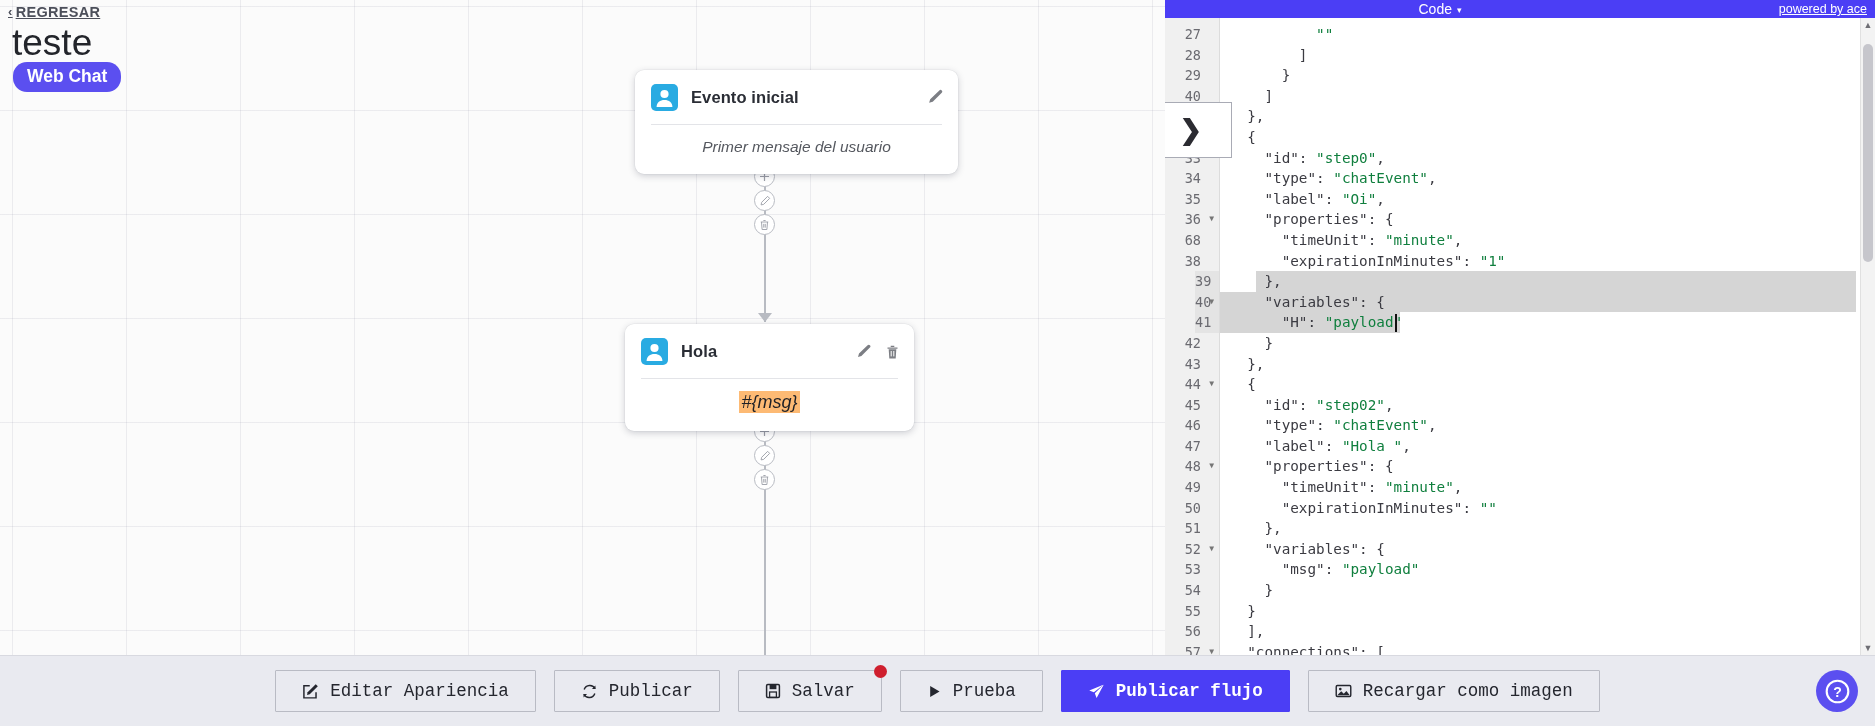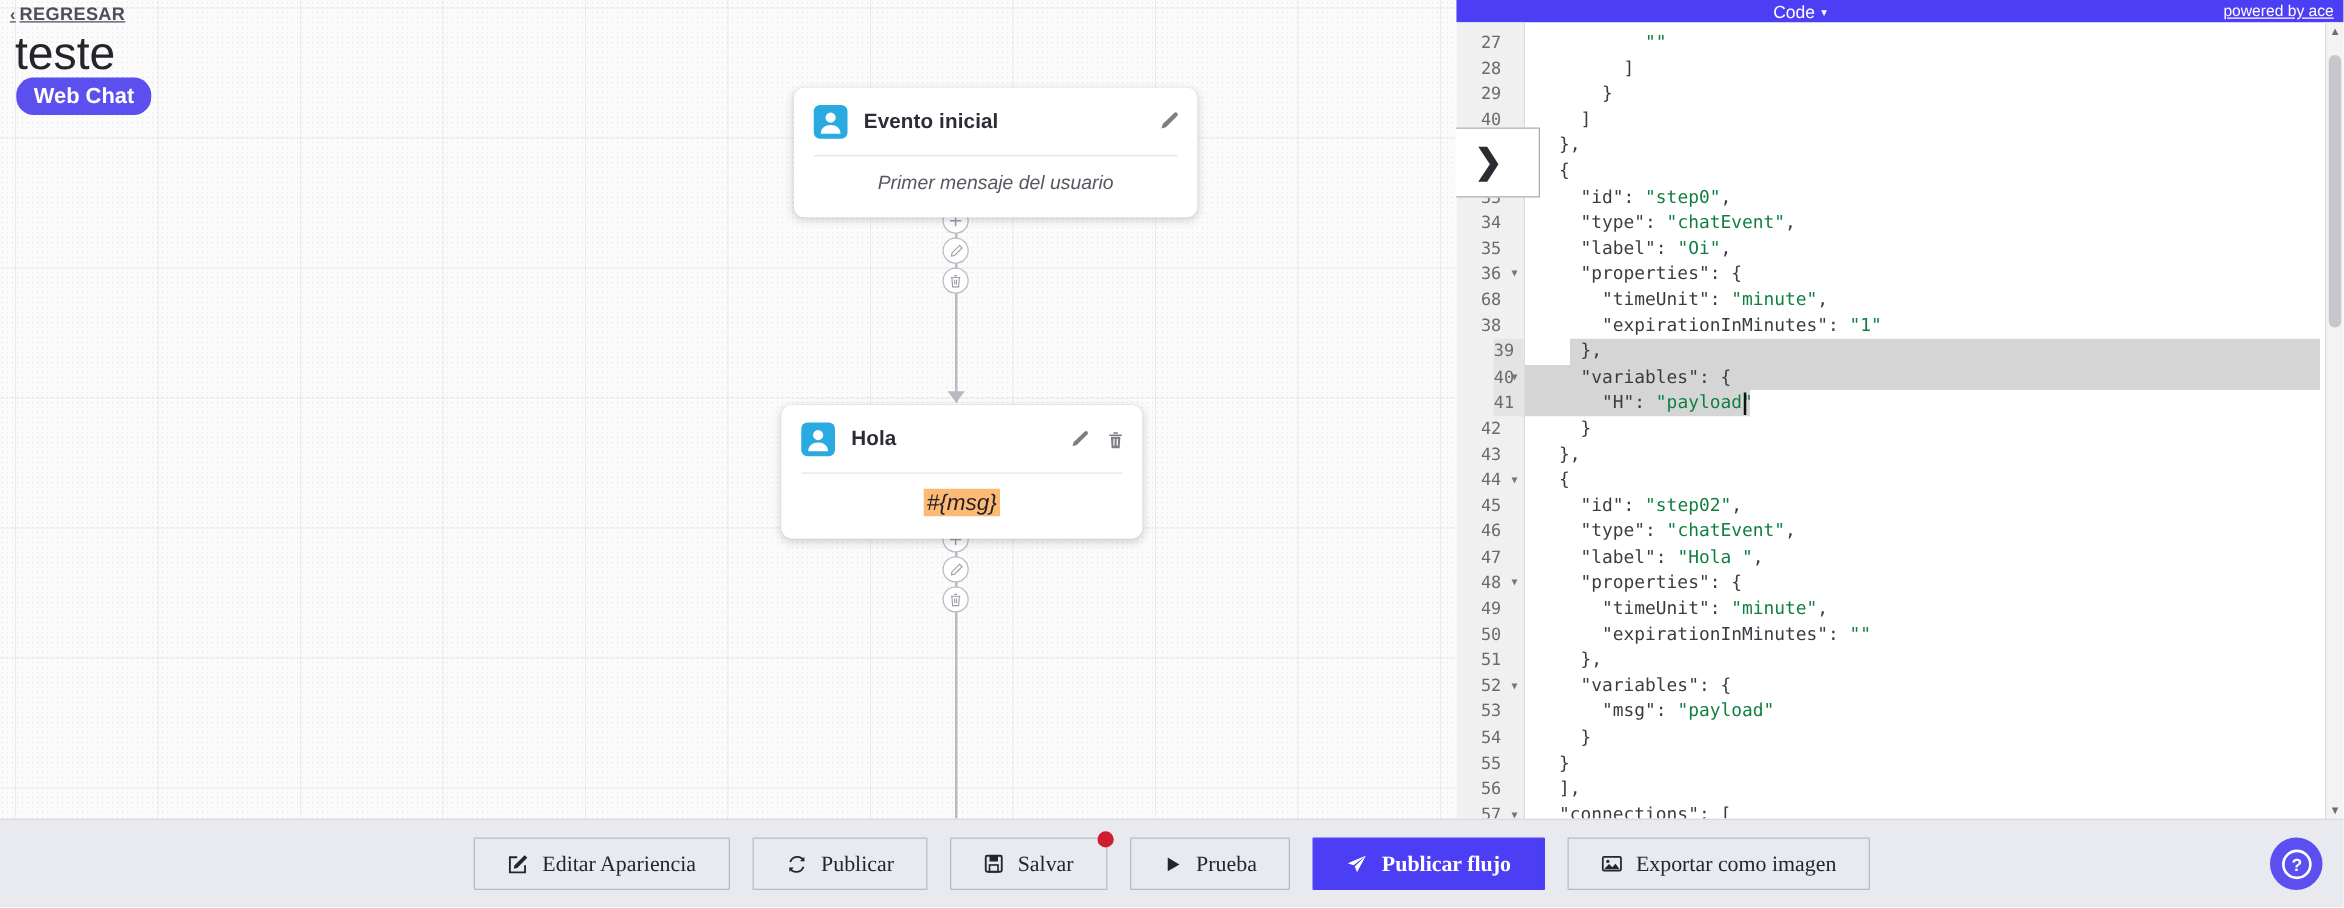--- a/index.html
+++ b/index.html
@@ -194,21 +194,21 @@
     border-top: 1px solid #d8d9e0;
     display: flex; align-items: center; justify-content: center;
     gap: 0;
   }
   .tbtn {
     height: 42px; min-width: 60px;
     display: flex; align-items: center; justify-content: center; gap: 11px;
     border: 1px solid #b9bbc4; background: transparent;
     font-size: 17.5px; color: #24262e; cursor: pointer;
     padding: 0 26px; margin: 0 9px; position: relative;
-    font-family: Liberation Serif, serif;
+    font-family: Liberation Mono, monospace;
     border-radius: 1px;
   }
   .tbtn.primary {
     background: #4b3ef5; border-color: #4b3ef5; color: #fff; font-weight: 700;
   }
   .tbtn .reddot {
     position: absolute; right: -6px; top: -6px;
     width: 13px; height: 13px; border-radius: 50%; background: #cf1f2e;
   }
   #help-fab {
@@ -460,21 +460,21 @@
         <span>Publicar flujo</span>
       </button>
       <button class="tbtn">
         <span style="display: flex;">
           <svg width="17" height="16" viewBox="0 0 18 16">
             <rect x="1.3" y="2.2" width="15.4" height="11.6" rx="1.2" fill="none" stroke="#24262e" stroke-width="1.5"></rect>
             <circle cx="5.6" cy="6" r="1.4" fill="#24262e"></circle>
             <path d="M2.4 12.6l4.2-4.4 2.7 2.7 2.8-3 3.5 4.7z" fill="#24262e"></path>
           </svg>
         </span>
-        <span>Exportar como imagen</span>
+        <span>Recargar como imagen</span>
       </button>
     </div>
 
   <div id="help-fab">
     <svg width="27" height="27" viewBox="0 0 24 24">
       <circle cx="12" cy="12" r="9.6" fill="none" stroke="#fff" stroke-width="1.9"></circle>
       <text x="12" y="16.6" font-size="12.5" font-weight="700" fill="#fff" text-anchor="middle" font-family="Liberation Sans, sans-serif">?</text>
     </svg>
   </div>
 </div>

